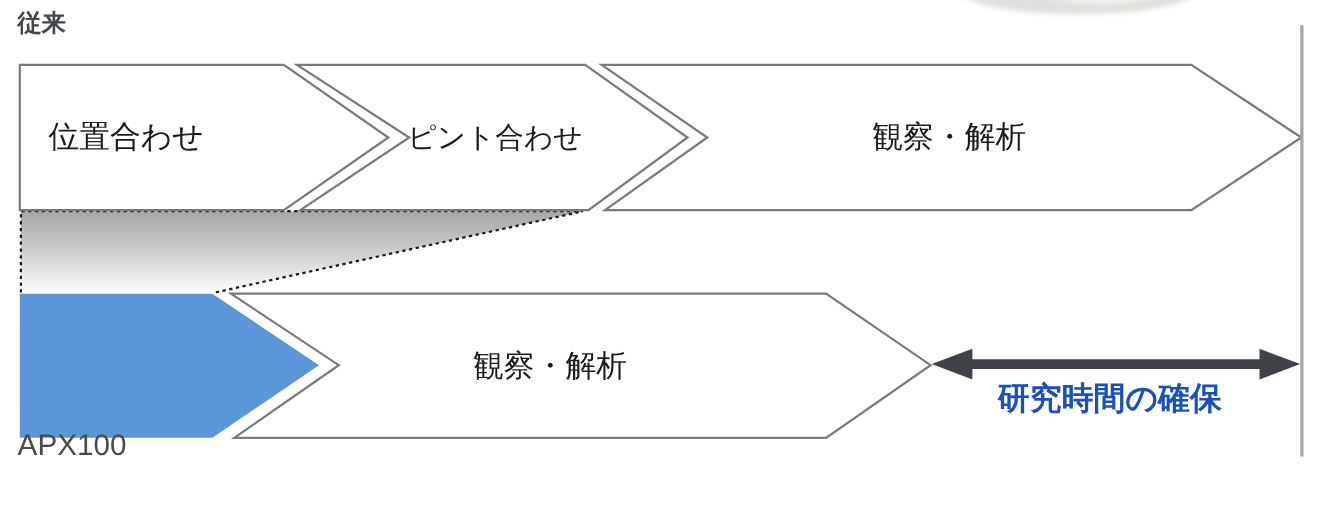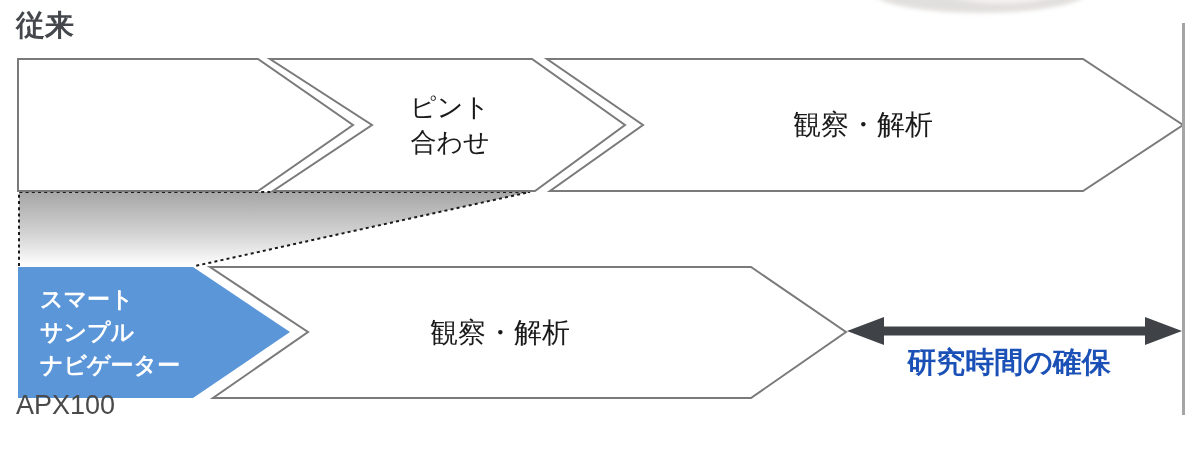--- a/index.html
+++ b/index.html
@@ -11,24 +11,24 @@
   .arrow-outline{fill:#ffffff;stroke:var(--outline-gray,#7A7A7A);stroke-width:2;stroke-linejoin:miter;}
   .blue-arrow{fill:var(--blue-fill,#5B96D8);}
   .grad-quad{fill:url(#fadeGray);}
   .dotted{fill:none;stroke:#1a1a1a;stroke-width:2;stroke-dasharray:3 3.2;}
   .vline{stroke:#A5A5A5;stroke-width:3;fill:none;}
   .dbl-shaft{stroke:var(--dark-arrow,#3F4347);stroke-width:9;fill:none;}
   .dbl-head{fill:var(--dark-arrow,#3F4347);}
   .remnant1{fill:#D8D5D2;opacity:.75;}
   .remnant2{fill:#F4F2F0;opacity:.95;}
   .txt{position:absolute;color:#111;}
-  .flow-label{font-size:29px;font-weight:600;color:var(--label-dark,#44484D);}
+  .flow-label{font-size:22px;font-weight:600;color:var(--label-dark,#44484D);}
   .step-text{display:flex;align-items:center;justify-content:center;font-size:28px;color:#1a1a1a;}
   .step-text.left{justify-content:flex-start;}
-  .two-line{flex-direction:column;font-size:26px;line-height:35px;text-align:center;}
+  .two-line{flex-direction:row;font-size:26px;line-height:35px;text-align:center;}
   .smart-text{font-size:23px;font-weight:bold;color:#ffffff;line-height:33px;}
   .smart-text span{display:block;}
   .research-text{font-size:29px;font-weight:bold;color:var(--blue-text,#1B51B7);text-align:center;}
   .product-label{font-size:27px;font-weight:500;color:#4A4A4A;}
 </style>
 </head>
 <body>
 
 <div class="stage">
 
@@ -59,33 +59,29 @@
 
     <line class="vline" x1="1183.5" y1="23" x2="1183.5" y2="415"></line>
 
     <line class="dbl-shaft" x1="880" y1="331" x2="1150" y2="331"></line>
     <polygon class="dbl-head" points="847,331 884,317 884,345"></polygon>
     <polygon class="dbl-head" points="1182,331 1145,317 1145,345"></polygon>
   </svg>
 
   <div class="txt flow-label" style="left:16px;top:6px;">従来</div>
 
+  <div class="txt step-text left" style="left:44px;top:59px;width:220px;height:132px;">位置合わせ</div>
 
   <div class="txt step-text two-line" style="left:350px;top:59px;width:200px;height:132px;">
     <span>ピント</span>
     <span>合わせ</span>
   </div>
 
   <div class="txt step-text" style="left:643px;top:59px;width:440px;height:132px;">観察・解析</div>
 
-  <div class="txt smart-text" style="left:40px;top:283px;width:190px;">
-    <span>スマート</span>
-    <span>サンプル</span>
-    <span>ナビゲーター</span>
-  </div>
 
   <div class="txt step-text" style="left:280px;top:267px;width:440px;height:131px;">観察・解析</div>
 
   <div class="txt research-text" style="left:858px;top:343px;width:302px;">研究時間の確保</div>
 
   <div class="txt product-label" style="left:16px;top:390px;">APX100</div>
 
 </div>
 
 </body></html>

